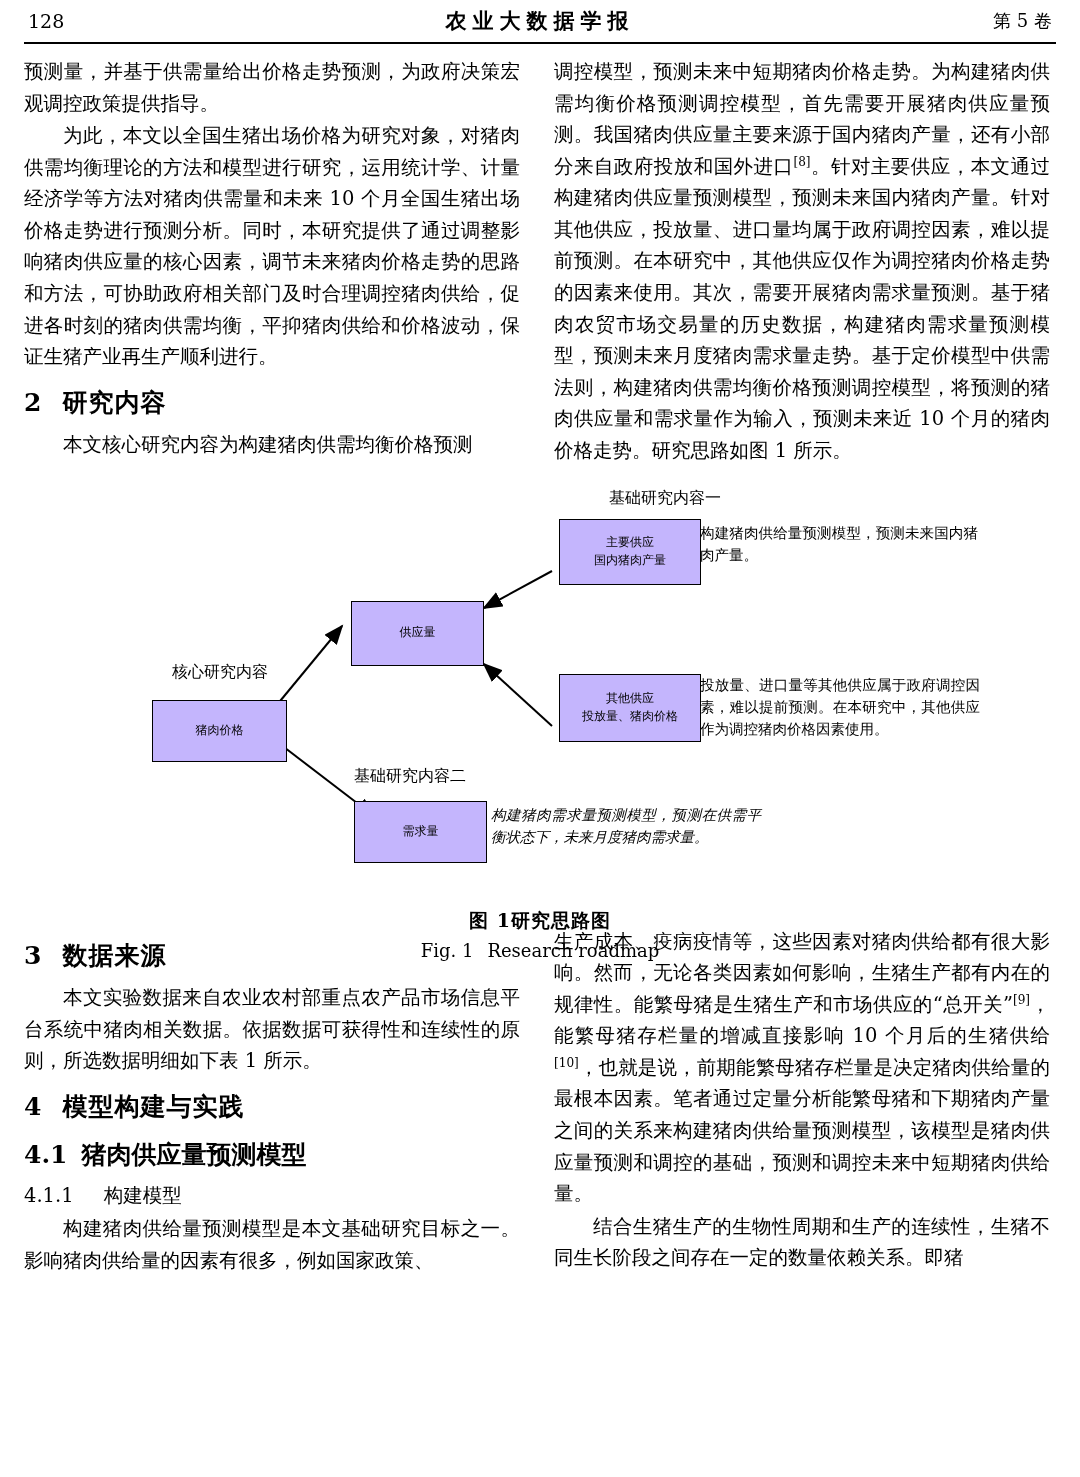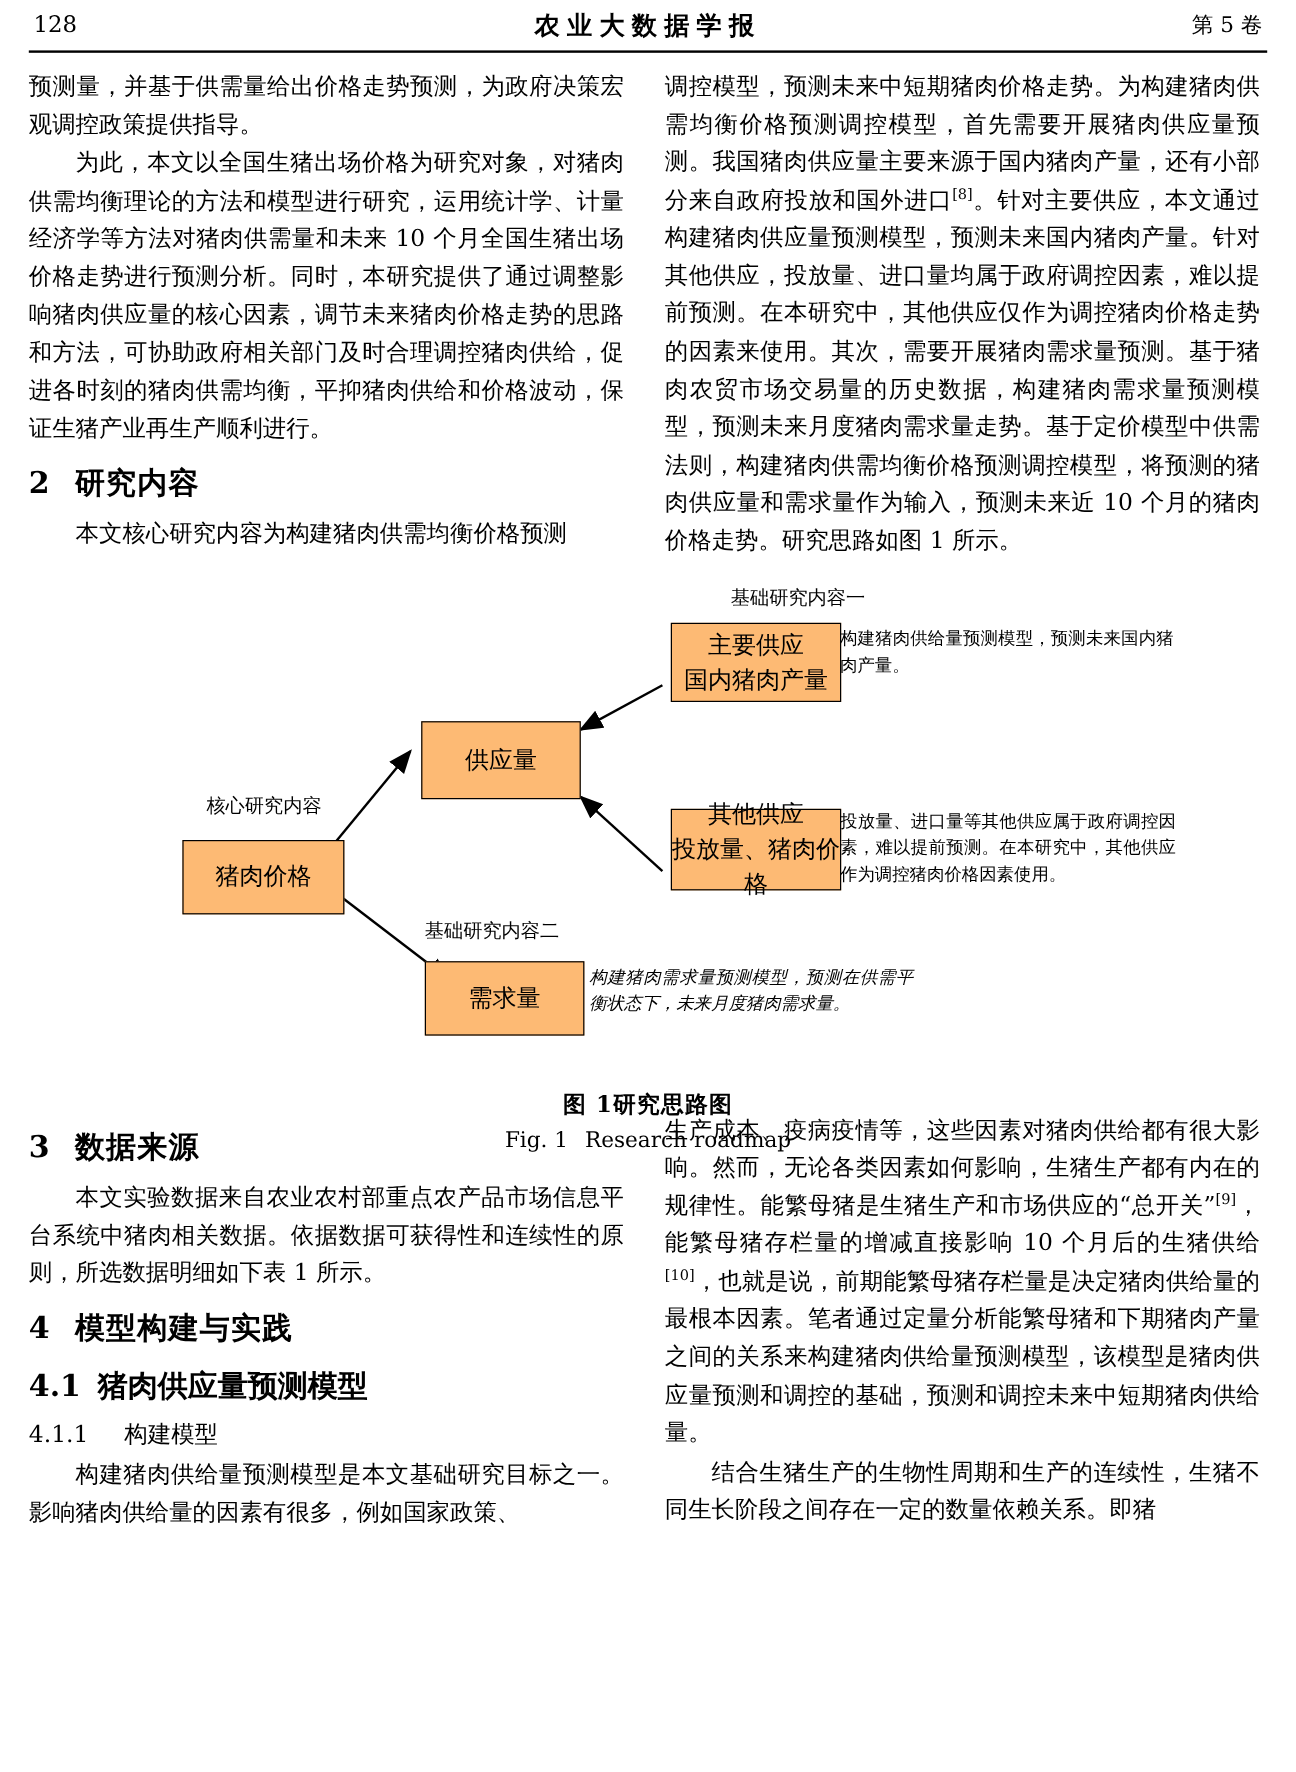--- a/index.html
+++ b/index.html
@@ -110,26 +110,26 @@
     text-align: center;
     font-size: 18px;
     margin-top: 6px;
     font-weight: normal;
   }
   .fig-cap-en .sp { display: inline-block; width: 14px; }
 
   .fbox {
     position: absolute;
     border: 1.6px solid #000;
-    background: #fdba74;
+    background: #c4b5fd;
     display: flex;
     flex-direction: column;
     align-items: center;
     justify-content: center;
-    font-size: 20px;
+    font-size: 12px;
     line-height: 1.45;
     font-family: "DejaVu Sans", "Liberation Sans", sans-serif;
     text-align: center;
     box-sizing: border-box;
   }
   .flabel {
     position: absolute;
     font-size: 16px;
     font-family: "DejaVu Sans", "Liberation Sans", sans-serif;
     white-space: nowrap;

